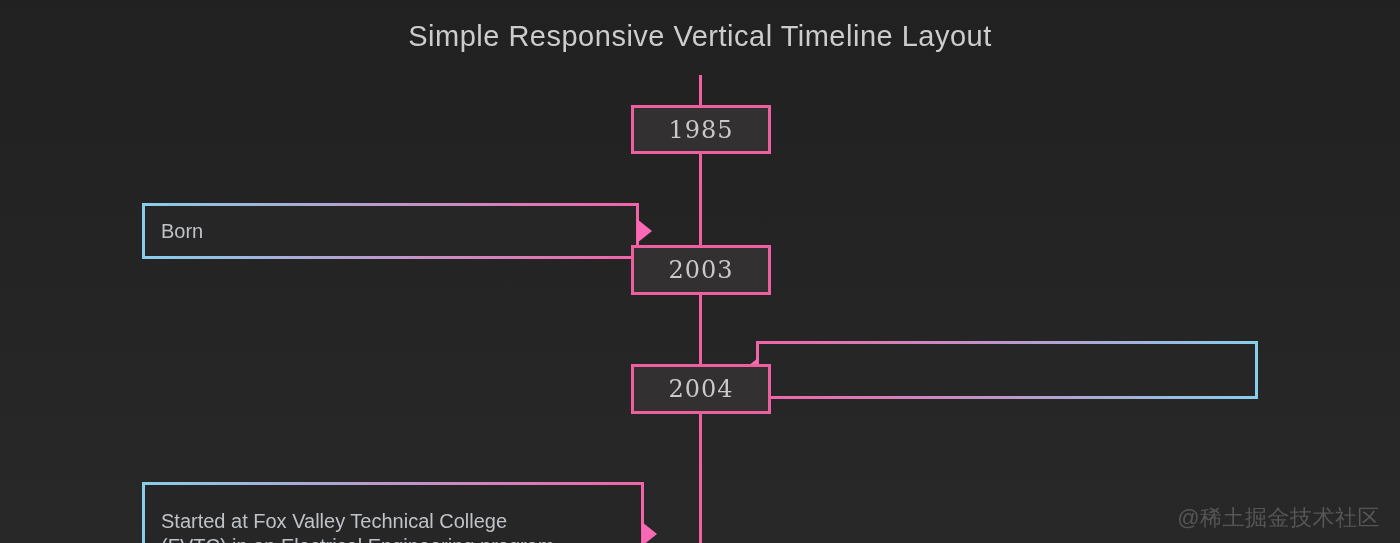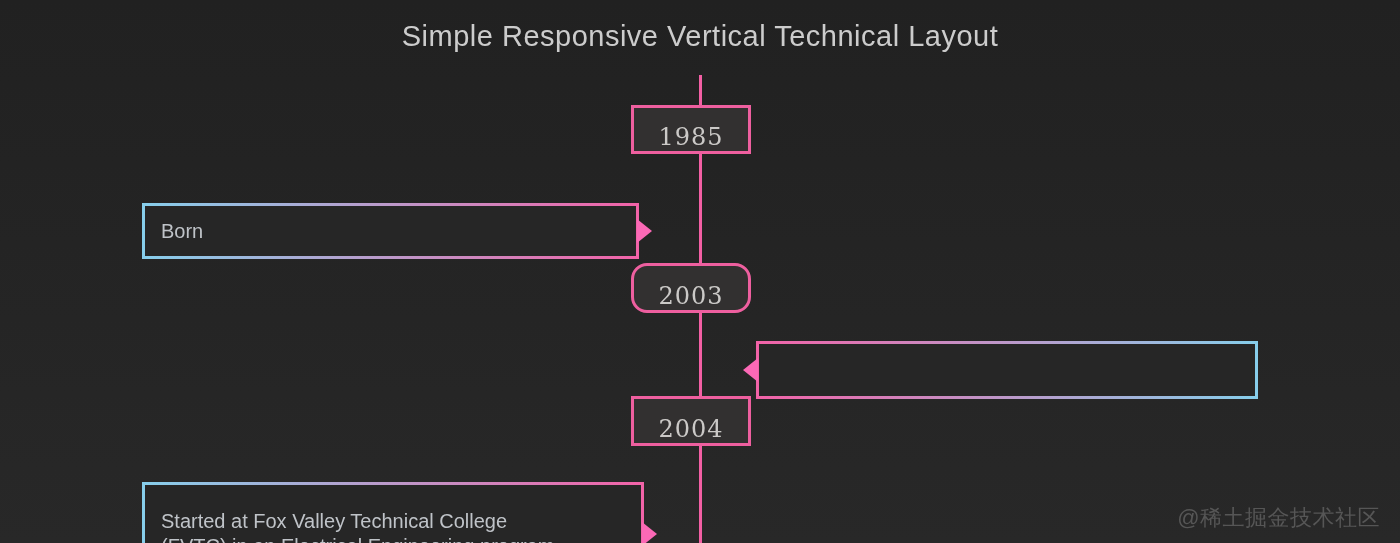--- a/index.html
+++ b/index.html
@@ -32,37 +32,37 @@
     left: 699px;
     top: 75px;
     width: 3px;
     height: 468px;
     background: #f35fa4;
     z-index: 1;
   }
   .year-badge {
     position: absolute;
     left: 631px;
-    width: 120px;
+    width: 140px;
     height: 50px;
     box-sizing: border-box;
     border: 3px solid #ee5f9f;
     background: #323030;
     display: flex;
-    align-items: flex-end;
+    align-items: center;
     justify-content: center;
     font-family: "DejaVu Serif", serif;
     font-size: 24px;
     letter-spacing: 1px;
     color: #cbc9c7;
     z-index: 2;
   }
   .year-1985 { top: 105px; height: 49px; }
-  .year-2003 { top: 263px; border-radius: 16px; }
-  .year-2004 { top: 396px; }
+  .year-2003 { top: 245px; }
+  .year-2004 { top: 364px; }
 
   .event-box {
     position: absolute;
     box-sizing: border-box;
     border: 3px solid transparent;
     background: #262626;
     display: flex;
     align-items: center;
     z-index: 2;
     margin-top: 30px;
@@ -108,21 +108,21 @@
     font-size: 22px;
     color: #565656;
     letter-spacing: 0.5px;
   }
 </style>
 </head>
 <body>
 
 <div class="stage">
 
-  <h1 class="page-title">Simple Responsive Vertical Technical Layout</h1>
+  <h1 class="page-title">Simple Responsive Vertical Timeline Layout</h1>
 
   <div class="timeline-line"></div>
 
   <div class="year-badge year-1985">
     <span>1985</span>
   </div>
 
   <div class="event-box event-left event-born">
     <span class="event-text">Born</span>
     <span class="arrow arrow-right"></span>

